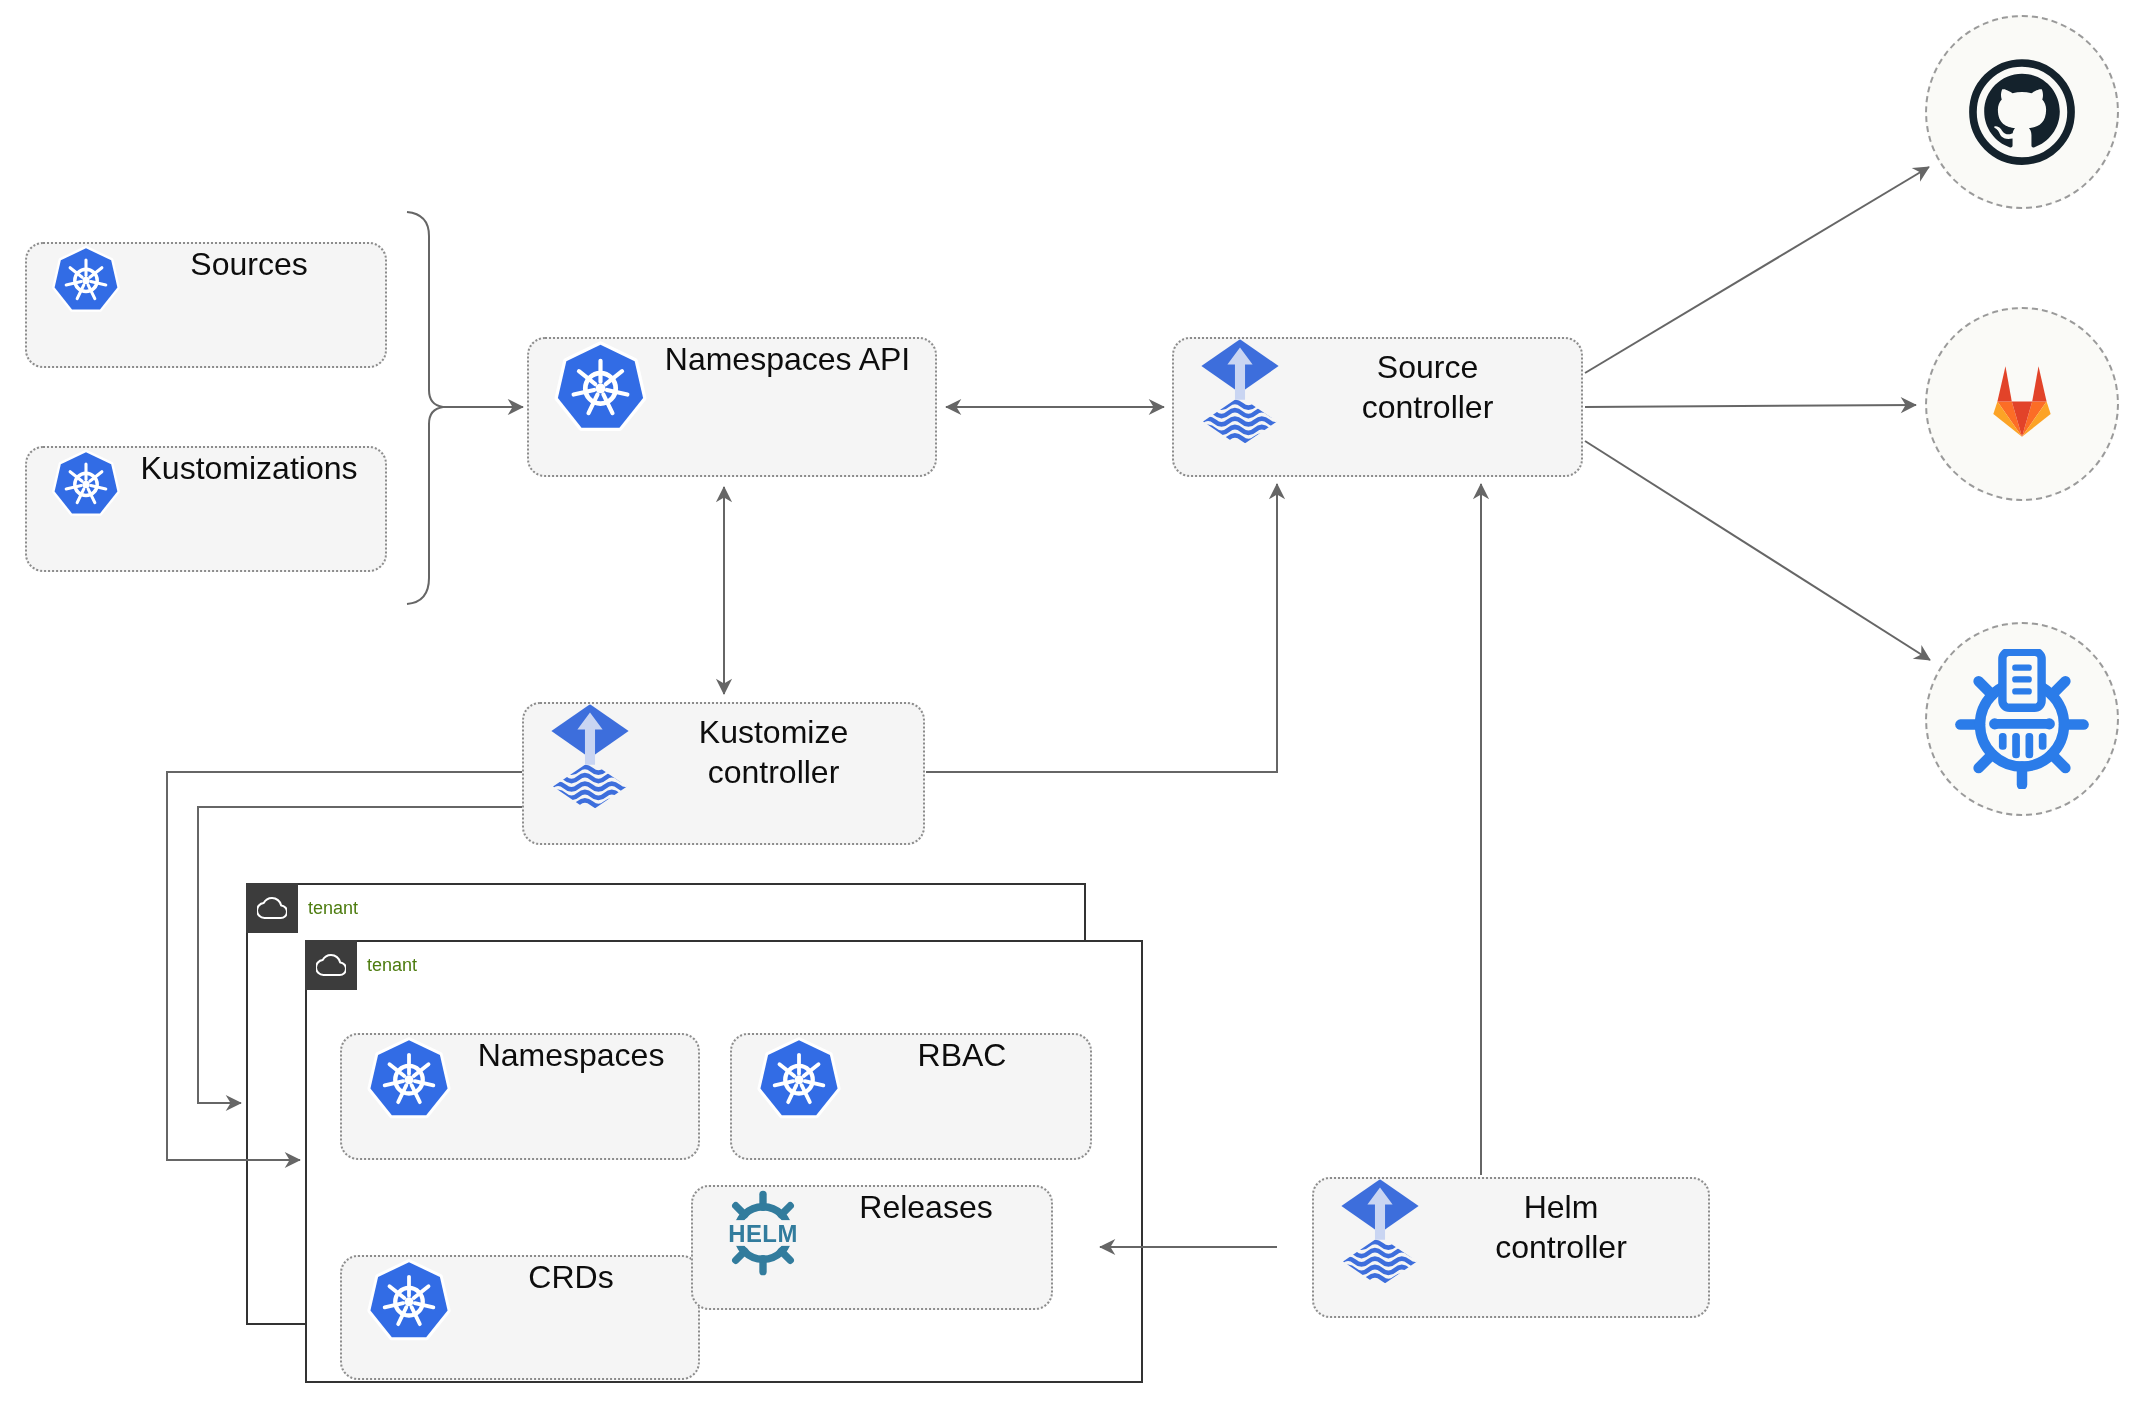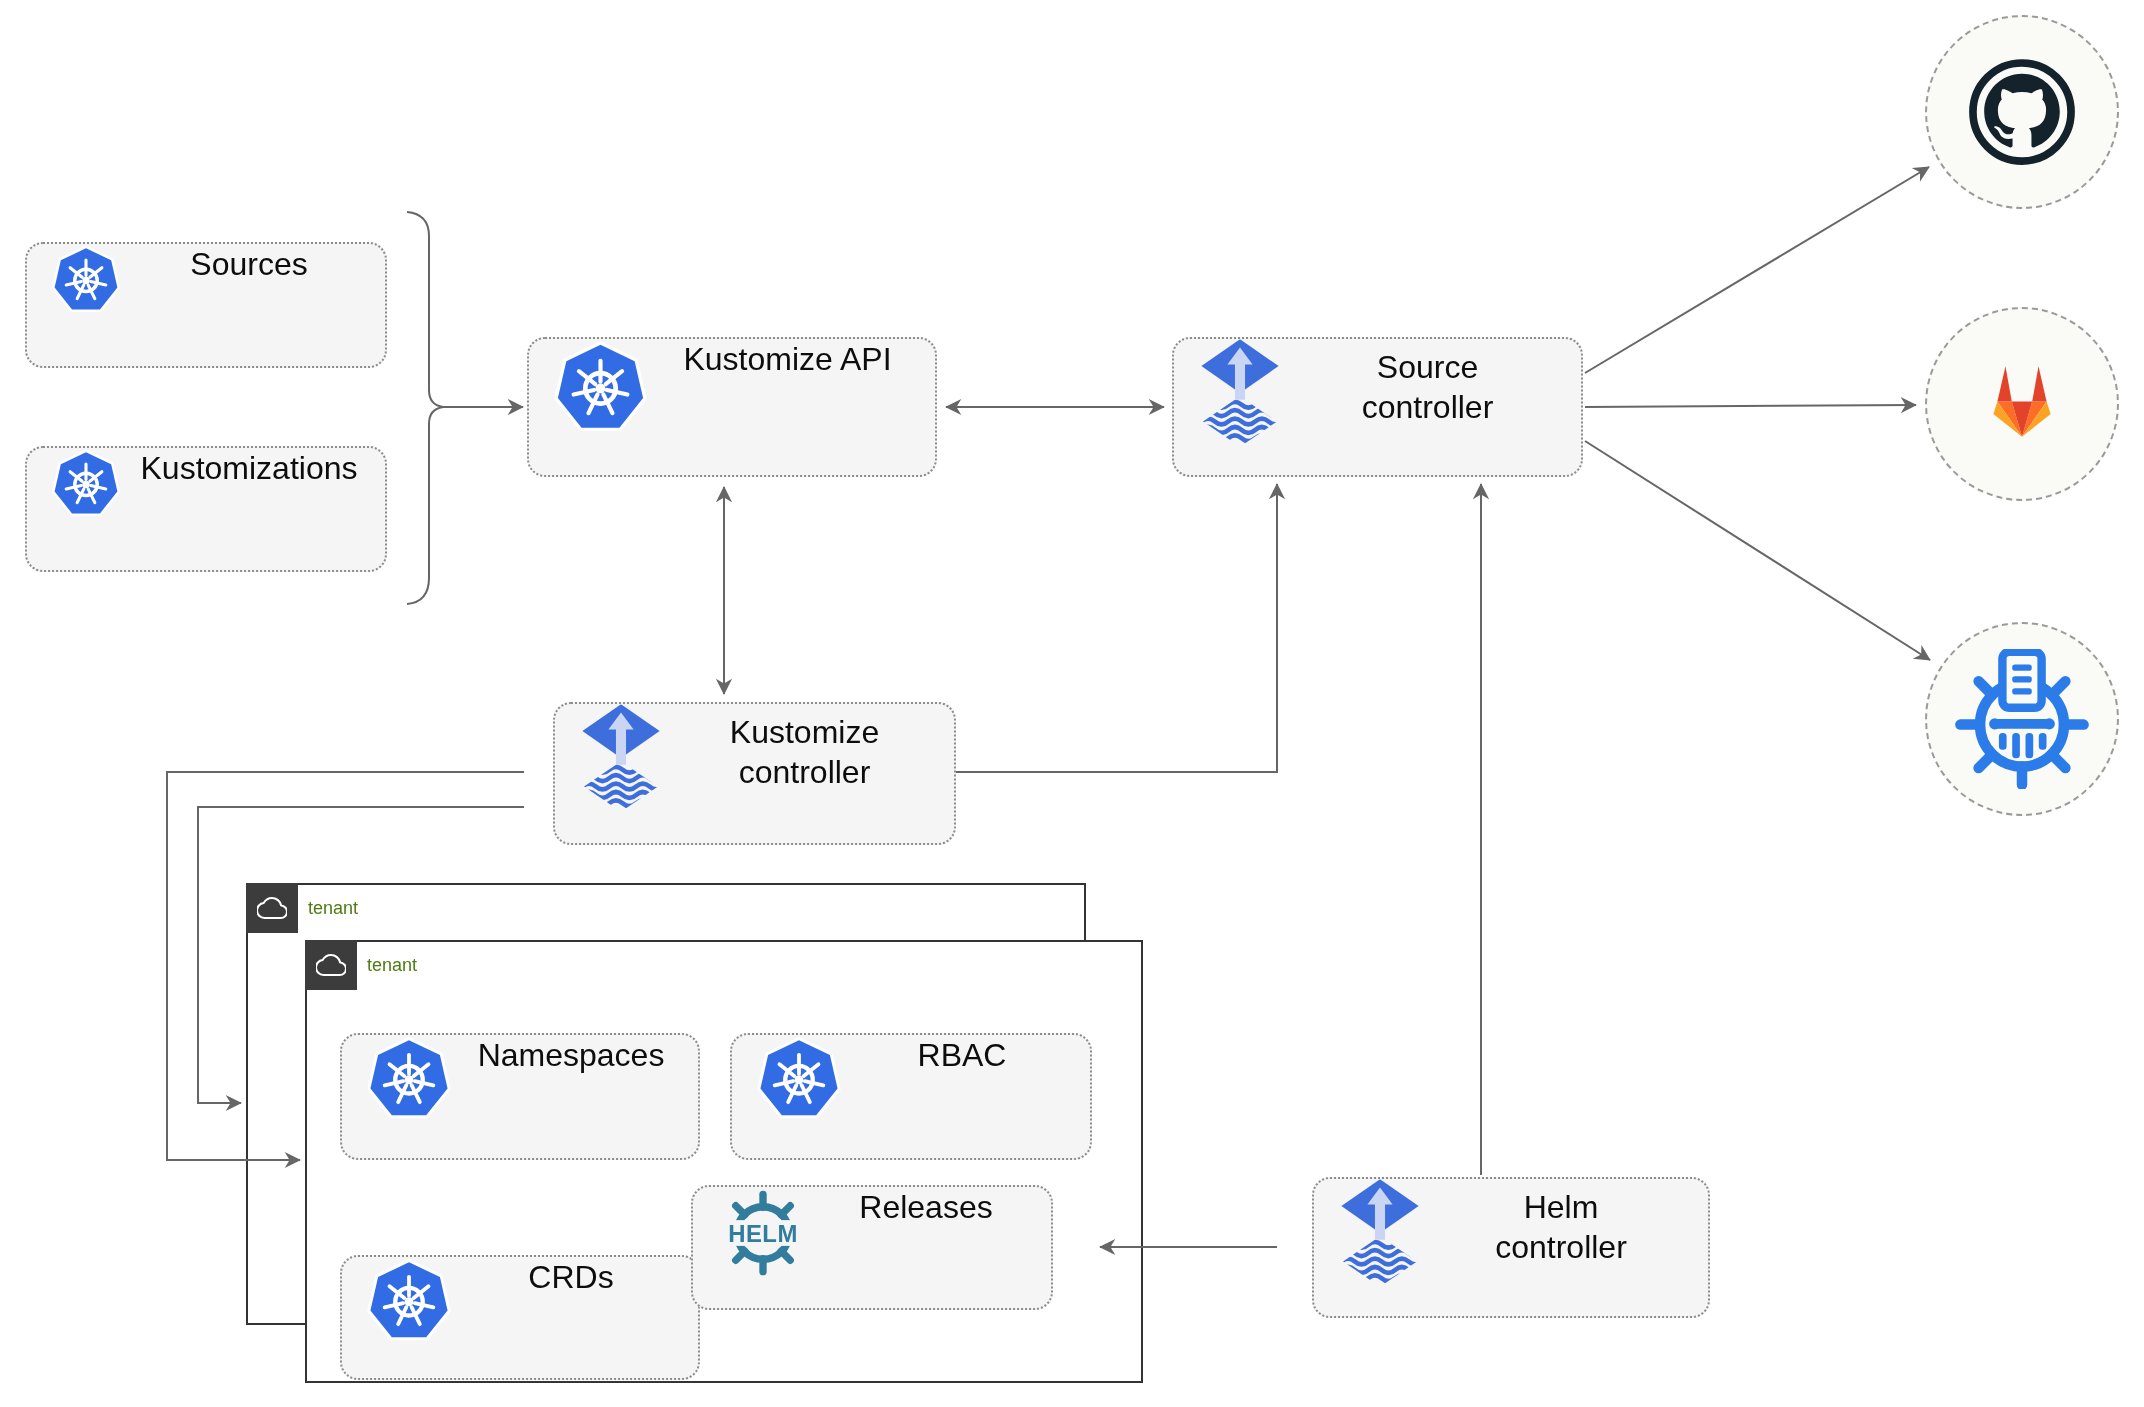--- a/index.html
+++ b/index.html
@@ -187,31 +187,31 @@
     <svg class="icon" width="70" height="70" viewBox="0 0 100 100">
         <use href="#sym-k8s"></use>
       </svg>
     <span class="label nowrap">Kustomizations</span>
   </div>
 
   <div class="node" style="left:527px;top:337px;width:410px;height:140px;">
     <svg class="icon" width="95" height="95" viewBox="0 0 100 100">
         <use href="#sym-k8s"></use>
       </svg>
-    <span class="label nowrap">Kustomize API</span>
+    <span class="label nowrap">Namespaces API</span>
   </div>
 
   <div class="node" style="left:1172px;top:337px;width:411px;height:140px;">
     <svg class="icon" width="84" height="118" viewBox="0 0 100 140">
         <use href="#sym-flux"></use>
       </svg>
     <span class="label stack">Source controller</span>
   </div>
 
-  <div class="node" style="left:553px;top:702px;width:403px;height:143px;">
+  <div class="node" style="left:522px;top:702px;width:403px;height:143px;">
     <svg class="icon" width="84" height="118" viewBox="0 0 100 140">
         <use href="#sym-flux"></use>
       </svg>
     <span class="label stack">Kustomize controller</span>
   </div>
 
   <div class="node" style="left:1312px;top:1177px;width:398px;height:141px;">
     <svg class="icon" width="84" height="118" viewBox="0 0 100 140">
         <use href="#sym-flux"></use>
       </svg>

